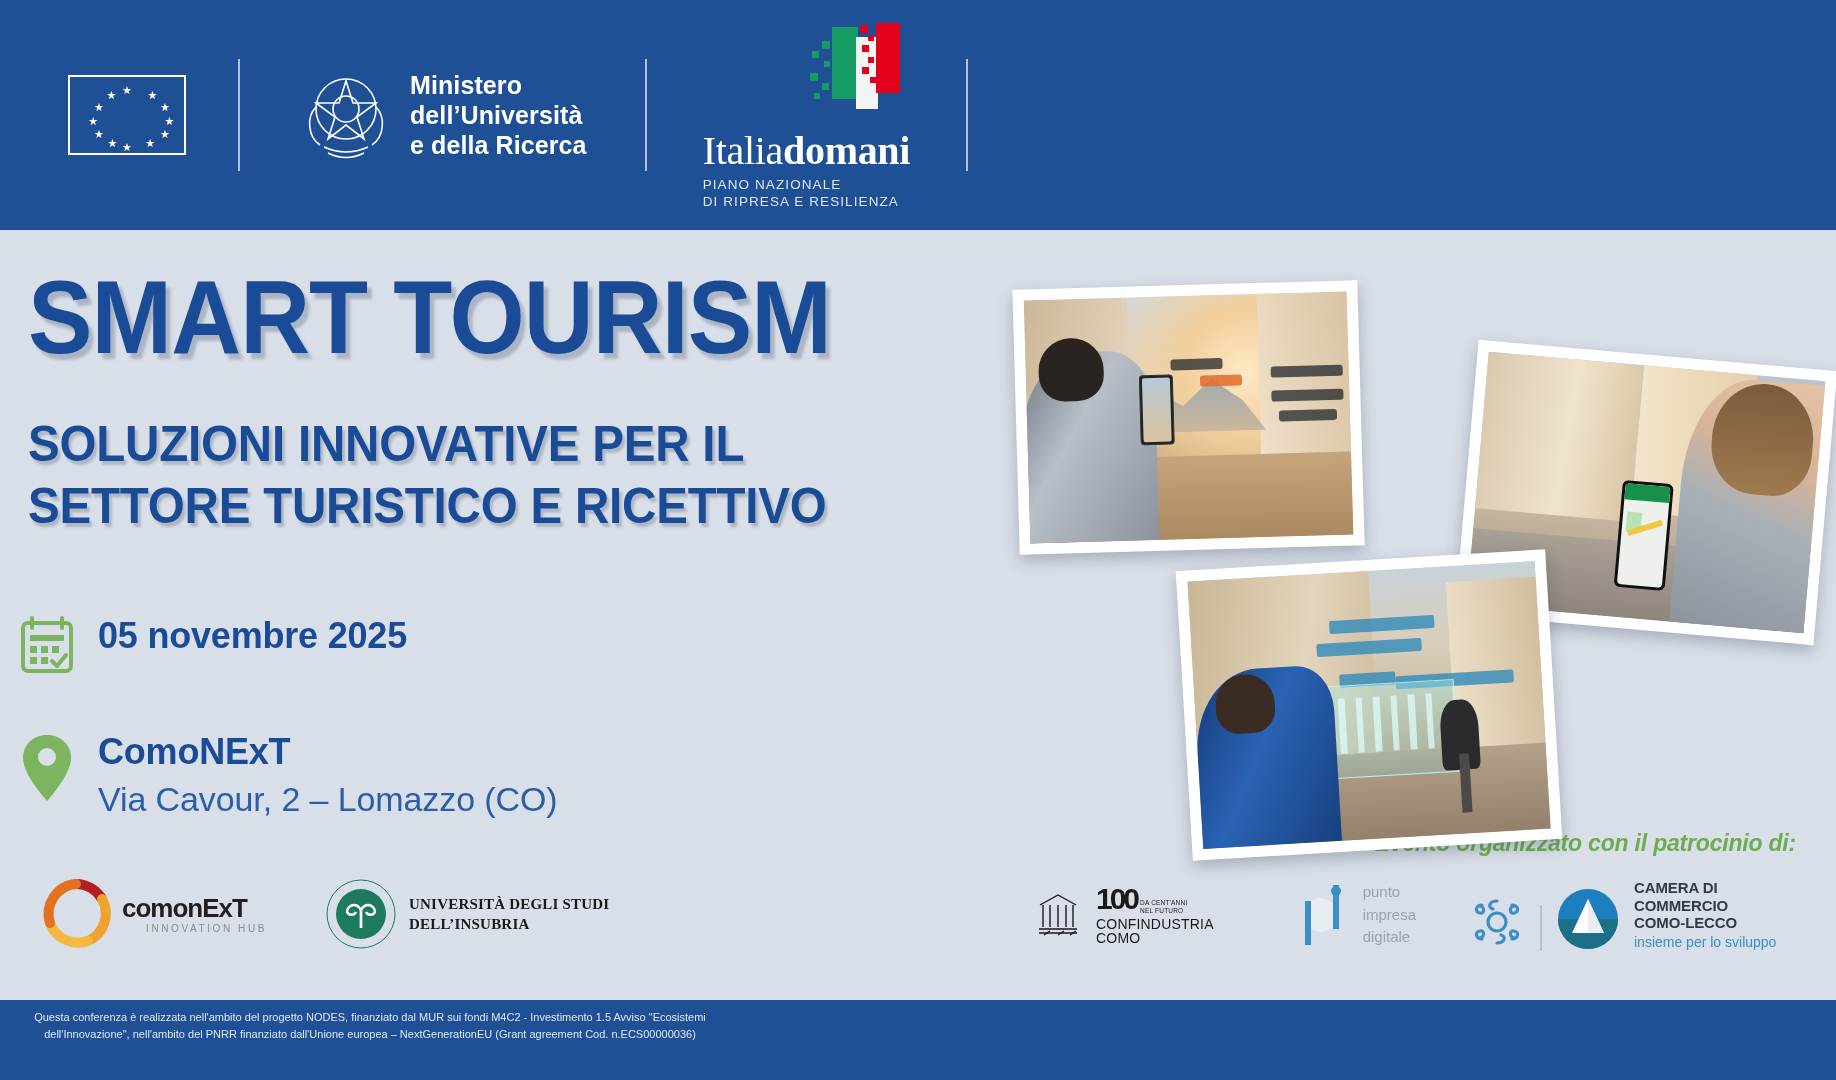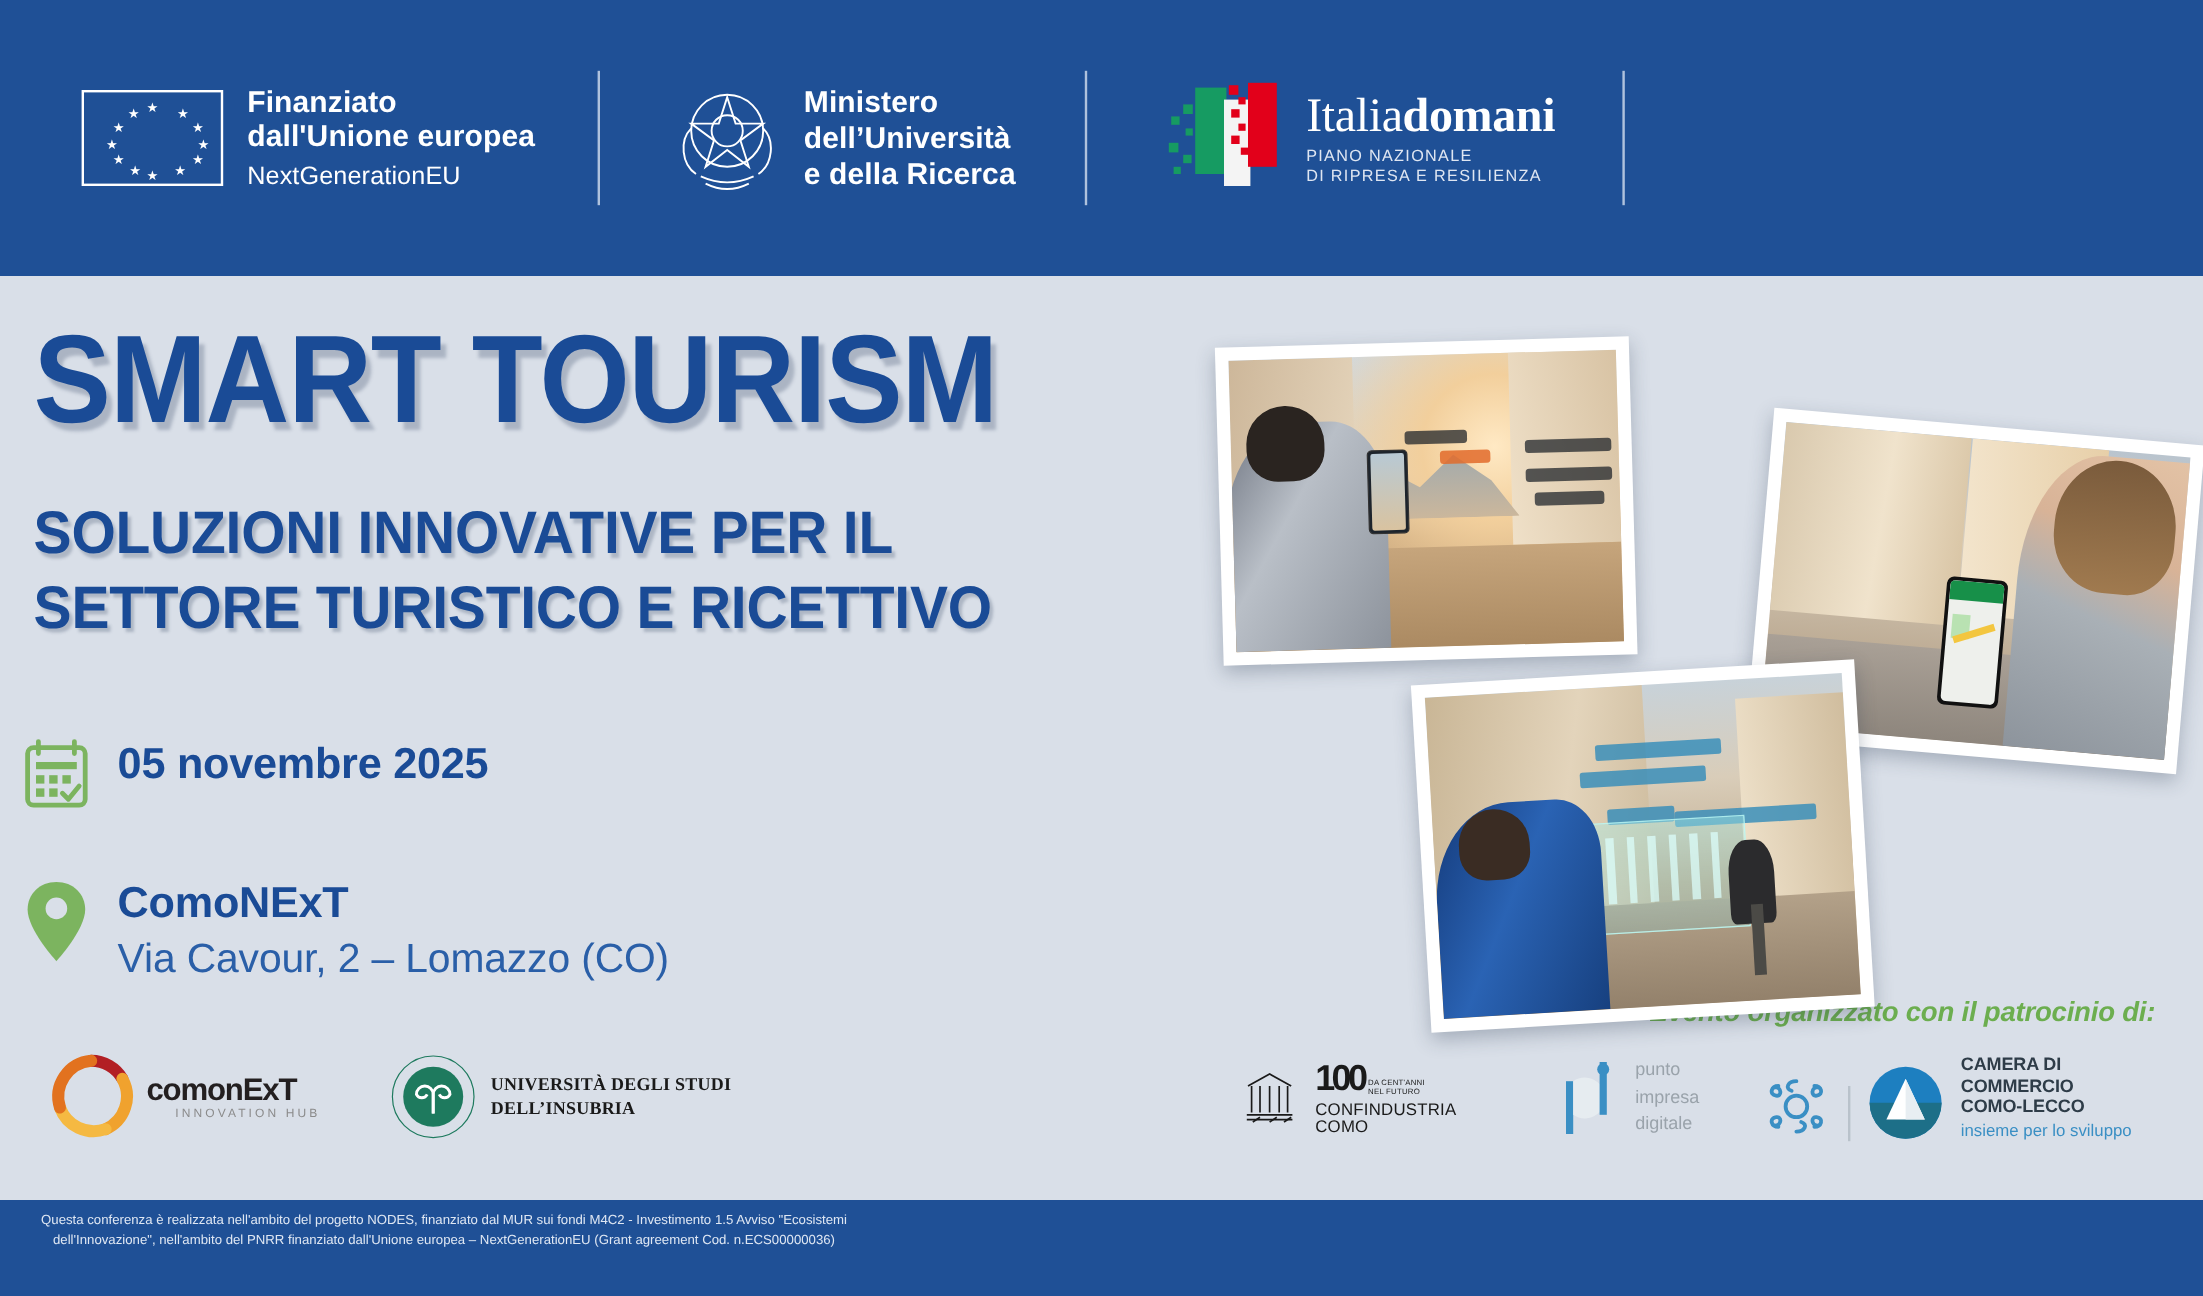--- a/index.html
+++ b/index.html
@@ -30,21 +30,21 @@
   .eu-text{color:#fff;}
   .eu-text .l1{font-size:25px;font-weight:bold;line-height:1.16;letter-spacing:.1px;}
   .eu-text .l2{font-size:21px;font-weight:400;margin-top:6px;letter-spacing:.1px;}
 
   
   .min-wrap{display:flex;align-items:center;gap:18px;}
   .min-emblem{width:92px;height:108px;position:relative;flex:none;}
   .min-text{color:#fff;font-weight:bold;font-size:25px;line-height:1.2;letter-spacing:.1px;}
 
   
-  .id-wrap{display:flex;align-items:center;gap:14px;}
+  .id-wrap{display:flex;align-items:flex-end;gap:14px;flex-direction:column;}
   .id-flag{width:112px;height:96px;position:relative;flex:none;}
   .id-text .id-name{color:#fff;font-family:"Liberation Serif",serif;font-size:40px;line-height:1;letter-spacing:-.3px;}
   .id-text .id-name b{font-weight:bold;}
   .id-text .id-sub{color:#dfe6f2;font-size:13.5px;letter-spacing:1.1px;line-height:1.26;margin-top:5px;}
 
   
   .nodes-wrap{display:flex;align-items:center;gap:14px;}
   .nodes-star{width:100px;height:104px;position:relative;flex:none;}
   .nodes-text .nodes-name{
     color:#fff;font-size:46px;letter-spacing:13px;line-height:1;font-weight:300;
@@ -216,25 +216,20 @@
         <span class="eu-star" style="left:79%;top:25px;">★</span>
         <span class="eu-star" style="left:83%;top:39px;">★</span>
         <span class="eu-star" style="left:79%;top:52px;">★</span>
         <span class="eu-star" style="left:66%;top:61px;">★</span>
         <span class="eu-star" style="left:50%;top:65px;margin-left:-5px;">★</span>
         <span class="eu-star" style="left:33%;top:61px;">★</span>
         <span class="eu-star" style="left:21%;top:52px;">★</span>
         <span class="eu-star" style="left:16%;top:39px;">★</span>
         <span class="eu-star" style="left:21%;top:25px;">★</span>
         <span class="eu-star" style="left:32%;top:13px;">★</span>
-      </div>
-      <div class="eu-text">
-        <div class="l1"><span>Finanziato</span></div>
-        <div class="l1"><span>dall'Unione europea</span></div>
-        <div class="l2">NextGenerationEU</div>
       </div>
     </div>
 
     <div class="vdiv" style="margin-left:52px;"></div>
 
     <div class="logo-slot min-wrap" style="margin-left:60px;">
       <div class="min-emblem">
         <svg viewBox="0 0 92 108" width="92" height="108">
           <g fill="none" stroke="#ffffff" stroke-width="1.6">
             <circle cx="46" cy="48" r="30"></circle>

